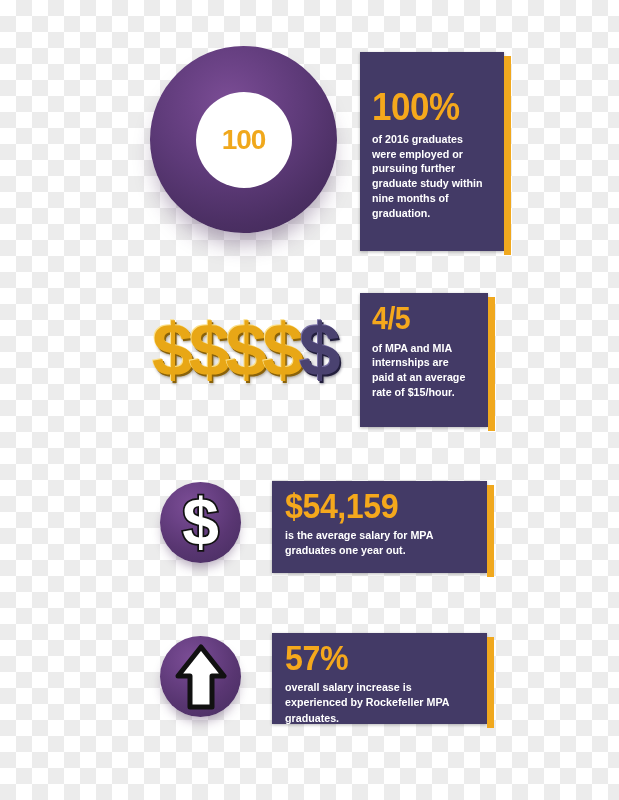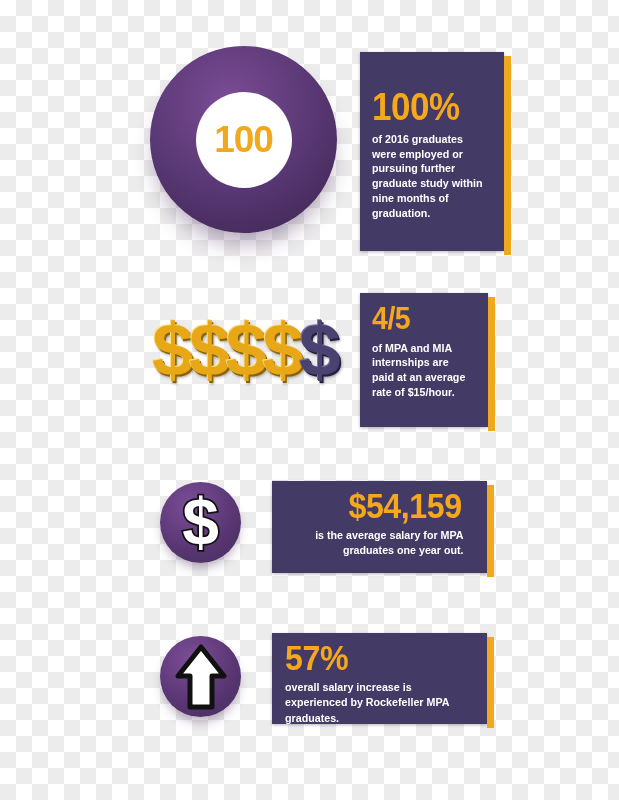--- a/index.html
+++ b/index.html
@@ -108,21 +108,21 @@
     left: 0;
     top: 0;
     width: 187px;
     height: 187px;
     display: flex;
     align-items: center;
     justify-content: center;
     z-index: 3;
     color: #f0a81c;
     font-weight: bold;
-    font-size: 37px;
+    font-size: 28px;
     letter-spacing: -1px;
     font-family: "Liberation Sans Narrow", "Liberation Sans", sans-serif;
   }
 
   
   #panel-2 { left: 360px; top: 293px; width: 128px; height: 134px; }
   #panel-2 .panel-inner { padding: 12px 10px 0 12px; border-radius: 29px; }
   #panel-2 .headline { font-size: 31px; }
   #panel-2 .body-text { font-size: 11.5px; line-height: 1.30; margin-top: 7px; }
 
@@ -153,21 +153,21 @@
   .money-glyph.purple {
     color: #4a4270;
     text-shadow:
       -1px -1px 0 #7a72a6,
        1.5px 2px 0 #221e3c,
        2px 3px 3px rgba(20,15,40,0.45);
   }
 
   
   #panel-3 { left: 272px; top: 481px; width: 215px; height: 92px; }
-  #panel-3 .panel-inner { padding: 9px 10px 0 13px; text-align: right; }
+  #panel-3 .panel-inner { padding: 9px 10px 0 13px; }
   #panel-3 .headline { font-size: 35px; }
   #panel-3 .body-text { font-size: 11.5px; line-height: 1.32; margin-top: 6px; }
 
   
   #panel-4 { left: 272px; top: 633px; width: 215px; height: 91px; }
   #panel-4 .panel-inner { padding: 9px 10px 8px 13px; }
   #panel-4 .headline { font-size: 35px; }
   #panel-4 .body-text { font-size: 11.5px; line-height: 1.32; margin-top: 6px; }
 
   

